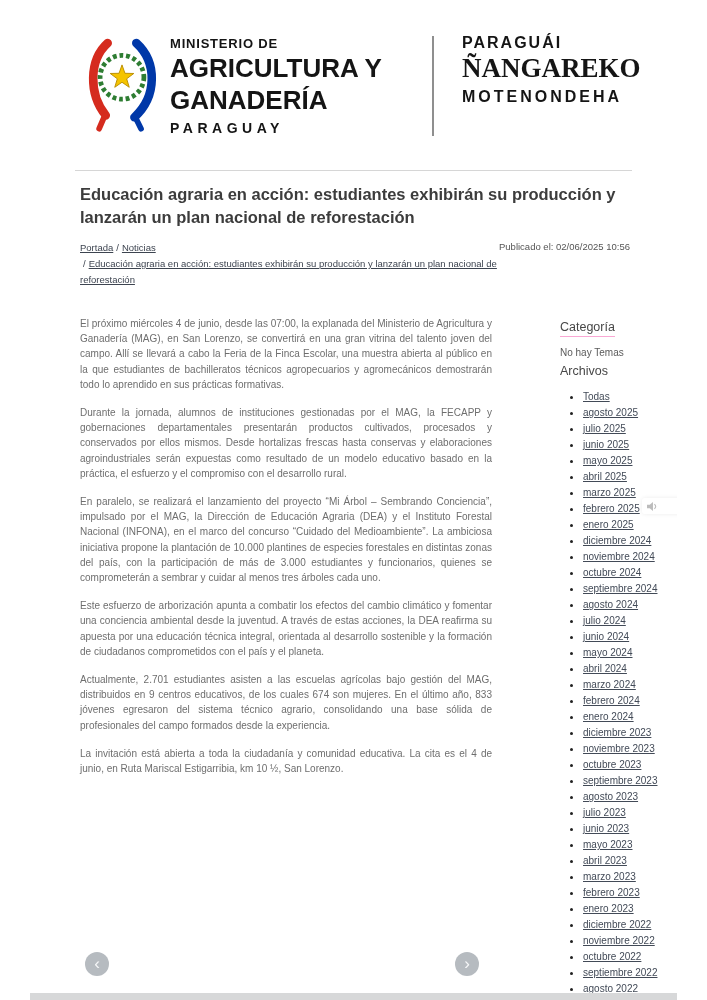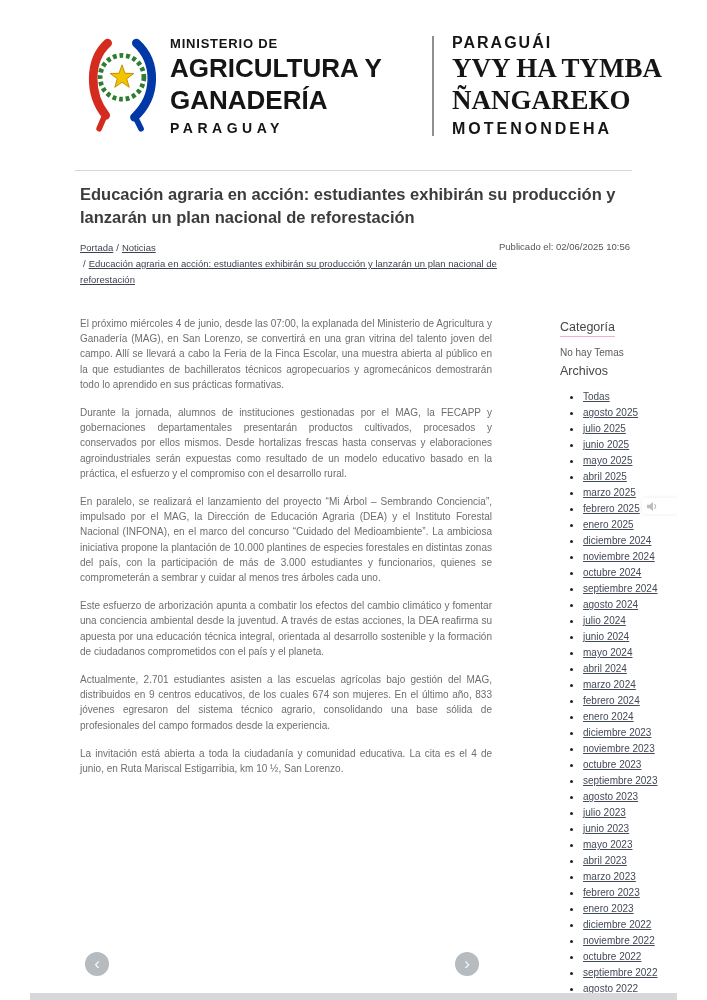--- a/index.html
+++ b/index.html
@@ -8,21 +8,21 @@
     position:relative; width:647px; height:1000px; background:#fff;
     overflow:hidden; font-family:"Liberation Sans", sans-serif; margin:0 auto;
   }
   
   .logo { position:absolute; left:52px; top:32px; width:80px; height:102px; }
   .brand-left { position:absolute; left:140px; top:36px; color:#151515; }
   .brand-small { font-size:13px; font-weight:bold; letter-spacing:.8px; }
   .brand-big { font-family:Liberation Sans, sans-serif; font-size:26px; font-weight:bold; line-height:30px; margin-top:2px; }
   .brand-country { font-size:14px; font-weight:bold; letter-spacing:4.5px; margin-top:5px; }
   .brand-divider { position:absolute; left:402px; top:36px; width:2px; height:100px; background:#8f8f8f; }
-  .brand-right { position:absolute; left:422px; top:34px; color:#151515; }
+  .brand-right { position:absolute; left:432px; top:34px; color:#151515; }
   .brand-right .top { font-size:16px; font-weight:bold; letter-spacing:2px; }
   .brand-right .big { font-family:"Liberation Serif", serif; font-size:27px; font-weight:bold; line-height:31px; margin-top:1px; }
   .brand-right .bottom { font-size:16px; font-weight:bold; letter-spacing:3px; margin-top:4px; }
   .header-rule { position:absolute; left:45px; right:45px; top:170px; height:1px; background:#d6d6d6; }
   
   .article-title { position:absolute; left:50px; top:183px; width:545px;
     font-size:16.5px; font-weight:bold; line-height:23px; color:#3c3c3c; }
   .breadcrumb { position:absolute; left:50px; top:240px; width:430px;
     font-size:9.5px; line-height:16px; color:#3d4450; }
   .breadcrumb a { color:#3d4450; text-decoration:underline; cursor:pointer; }
@@ -73,21 +73,20 @@
     </div>
     <div class="brand-left">
       <div class="brand-small">MINISTERIO DE</div>
       <div class="brand-big">AGRICULTURA Y</div>
       <div class="brand-big">GANADERÍA</div>
       <div class="brand-country">PARAGUAY</div>
     </div>
     <div class="brand-divider"></div>
     <div class="brand-right">
       <div class="top">PARAGUÁI</div>
-      <div class="big">YVY HA TYMBA</div>
       <div class="big">ÑANGAREKO</div>
       <div class="bottom">MOTENONDEHA</div>
     </div>
   </header>
 
   <div class="header-rule"></div>
 
   <h1 class="article-title">Educación agraria en acción: estudiantes exhibirán su producción y lanzarán un plan nacional de reforestación</h1>
 
   <nav class="breadcrumb">

